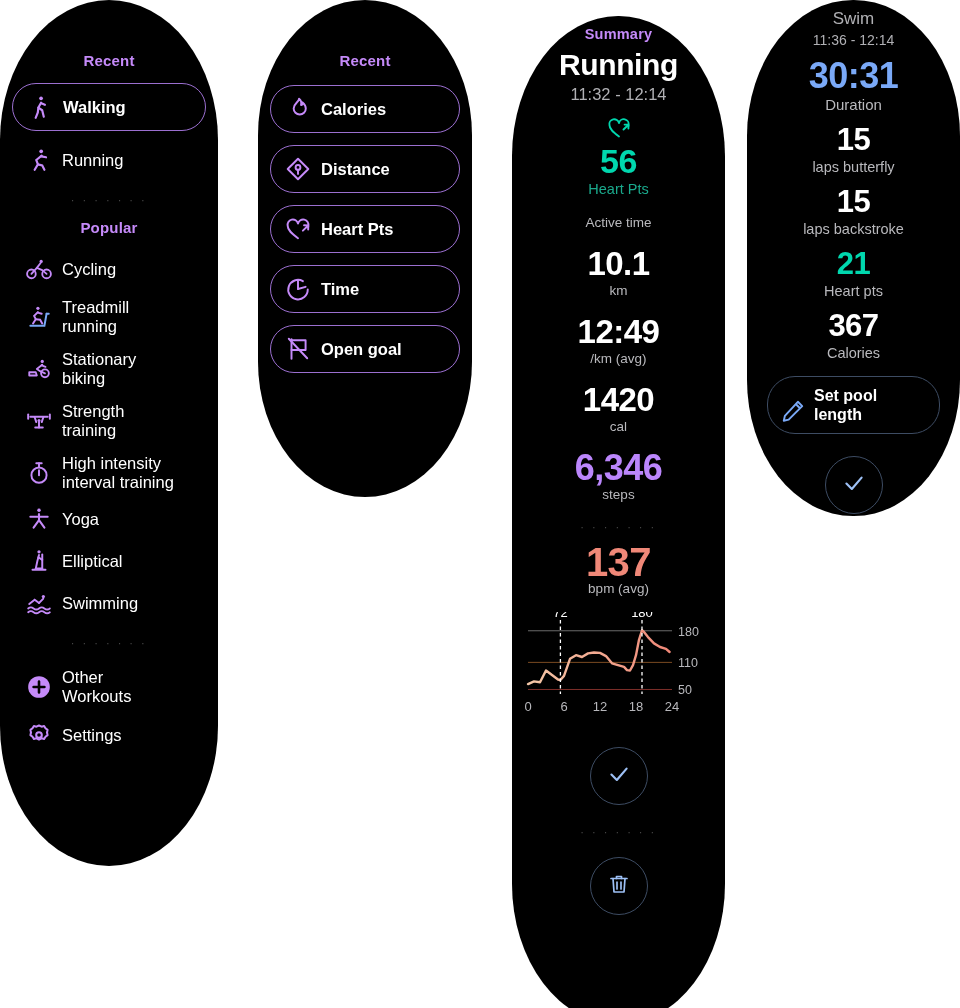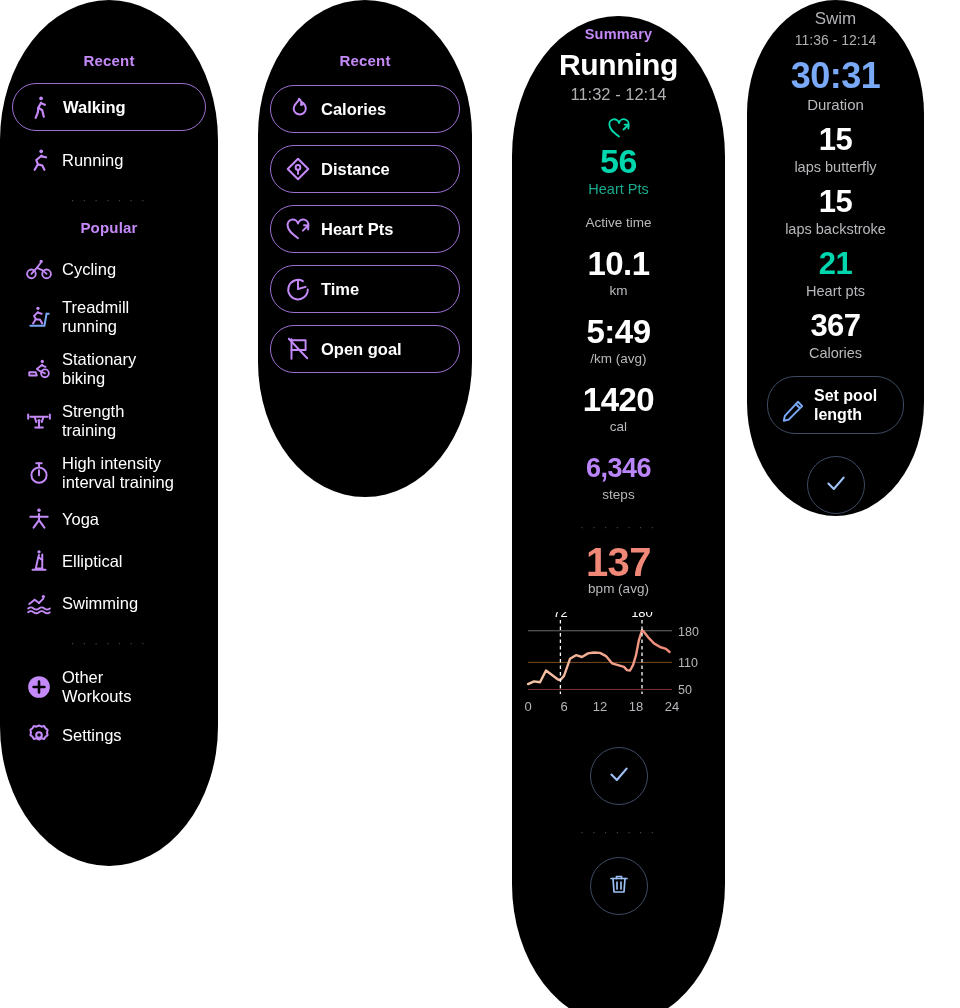--- a/index.html
+++ b/index.html
@@ -3,21 +3,21 @@
 <meta charset="utf-8">
 <style>
   html,body{margin:0;padding:0;background:#ffffff;}
   body{width:960px;height:1008px;position:relative;overflow:hidden;
        font-family:"Liberation Sans","DejaVu Sans",sans-serif;-webkit-font-smoothing:antialiased;}
   .panel{position:absolute;background:#000000;overflow:hidden;}
   
   #panel-workouts{left:0px;top:0px;width:218px;height:866px;border-radius:109px/140px;}
   #panel-goals{left:258px;top:0px;width:214px;height:497px;border-radius:107px/135px;}
   #panel-summary{left:512px;top:16px;width:213px;height:1008px;border-radius:106px/140px;}
-  #panel-swim{left:747px;top:0px;width:177px;height:516px;border-radius:106px/136px;}
+  #panel-swim{left:747px;top:0px;width:213px;height:516px;border-radius:106px/136px;}
 
   .sec-head{text-align:center;font-weight:bold;font-size:15px;color:#c58af9;letter-spacing:.2px;}
   .dots{ text-align:center;color:#4a4a4a;font-size:11px;letter-spacing:2.5px;line-height:10px;}
 
   
   .row{display:flex;align-items:center;gap:10px;padding:0 14px;}
   .row .lbl{color:#fff;font-size:16.5px;line-height:19px;}
   .chip{margin:0 12px;border:1px solid #9b6fd0;border-radius:26px;display:flex;align-items:center;
         gap:10px;padding:10px 14px;}
   .chip .lbl{color:#fff;font-size:16.5px;font-weight:bold;}
@@ -310,33 +310,33 @@
   </div>
 
   <div style="height:14px"></div>
   <div class="metric">
     <div class="big" style="font-size:33px">10.1</div>
     <div class="unit">km</div>
   </div>
 
   <div style="height:14px"></div>
   <div class="metric">
-    <div class="big" style="font-size:33px">5:49</div>
+    <div class="big" style="font-size:33px">12:49</div>
     <div class="unit">/km (avg)</div>
   </div>
 
   <div style="height:14px"></div>
   <div class="metric">
     <div class="big" style="font-size:33px">1420</div>
     <div class="unit">cal</div>
   </div>
 
   <div style="height:14px"></div>
   <div class="metric purple">
-    <div class="big" style="font-size:27px">6,346</div>
+    <div class="big" style="font-size:36px">6,346</div>
     <div class="unit">steps</div>
   </div>
 
   <div style="height:18px"></div>
   <div class="dots">· · · · · · ·</div>
   <div style="height:12px"></div>
 
   <div class="metric red">
     <div class="big" style="font-size:40px">137</div>
     <div class="unit">bpm (avg)</div>

